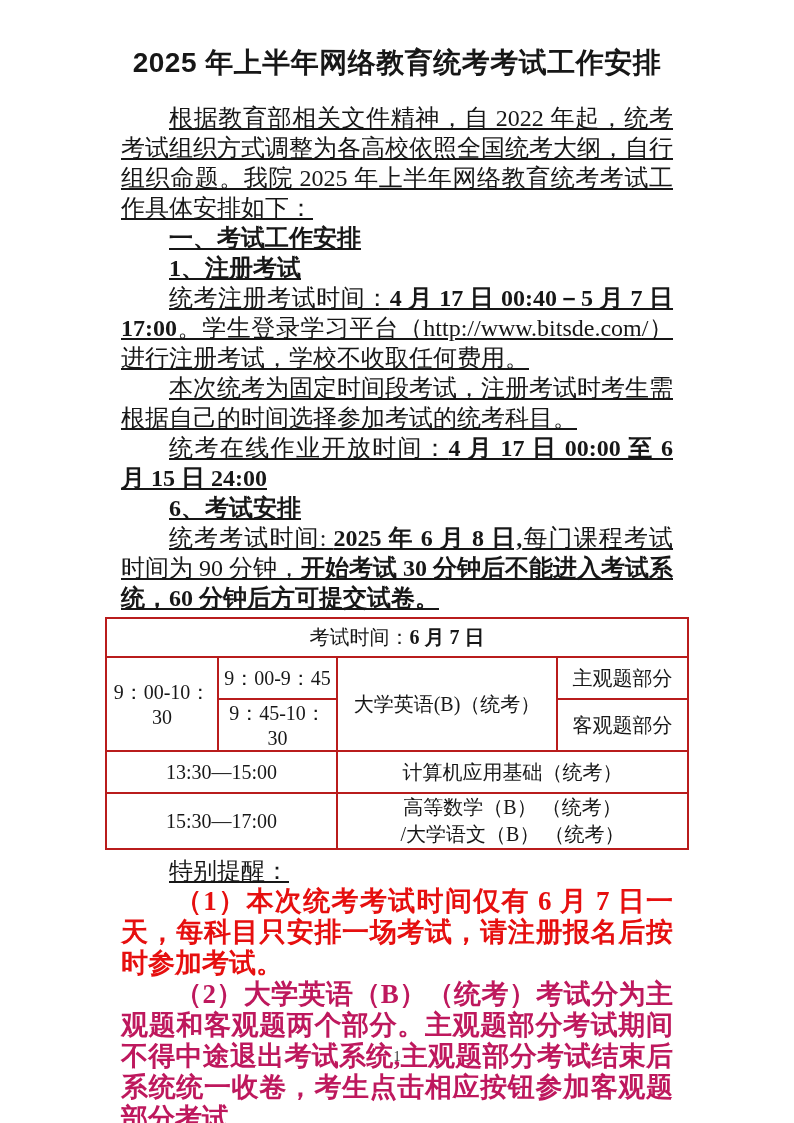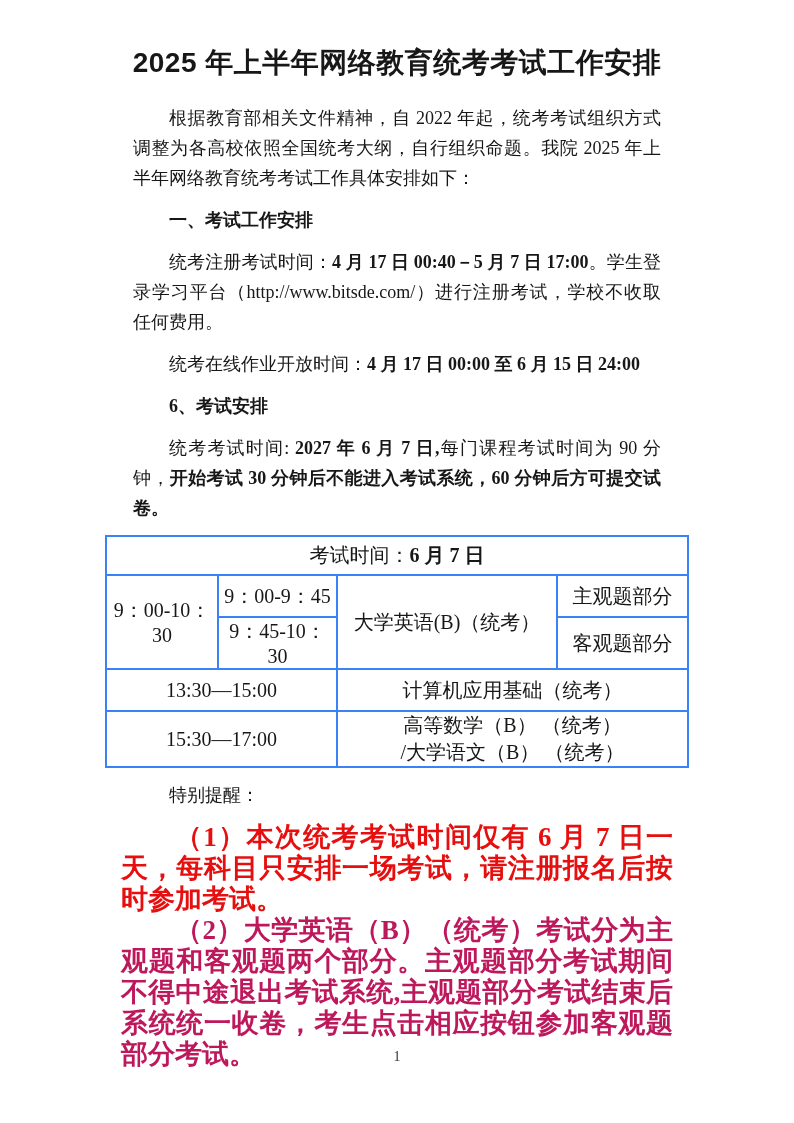--- a/index.html
+++ b/index.html
@@ -14,39 +14,39 @@
   }
   .content { padding:44px 121px 0 121px; }
   .doc-title {
     font-family:"Liberation Sans", sans-serif;
     font-size:28px; font-weight:bold;
     text-align:center; line-height:38px;
     margin:0 0 21px 0;
     letter-spacing:0.5px;
   }
   .para {
-    font-size:18px; line-height:30px;
-    margin:12px; text-align:justify;
+    font-size:24px; line-height:30px;
+    margin:0; text-align:justify;text-decoration:underline;
   }
   .indent { text-indent:2em; }
   .heading { font-weight:bold; }
   b { font-weight:bold; }
   .notice {
     font-weight:bold;
     font-size:27px; line-height:31px;
     margin:0; text-align:justify;
   }
   table.schedule {
     border-collapse:collapse;
     table-layout:fixed;
     width:582px;
     margin:4px 0 6px -16px;
   }
   table.schedule td {
-    border:2px solid #3b82f6;
+    border:2px solid #b91c1c;
     text-align:center;
     vertical-align:middle;
     font-size:20px;
     padding:0 2px;
   }
   tr.r-header { height:39px; }
   tr.r-std { height:42px; }
   tr.r-tall { height:46px; }
   .page-number {
     position:absolute;
@@ -61,29 +61,31 @@
 
 <div class="page">
   <div class="content">
 
     <h1 class="doc-title">2025 年上半年网络教育统考考试工作安排</h1>
 
     <p class="para indent">根据教育部相关文件精神，自 2022 年起，统考考试组织方式调整为各高校依照全国统考大纲，自行组织命题。我院 2025 年上半年网络教育统考考试工作具体安排如下：</p>
 
     <p class="para indent heading">一、考试工作安排</p>
 
+    <p class="para indent heading">1、注册考试</p>
 
     <p class="para indent"><span>统考注册考试时间：</span><b>4 月 17 日 00:40－5 月 7 日 17:00</b><span>。学生登录学习平台（http://www.bitsde.com/）进行注册考试，学校不收取任何费用。</span></p>
 
+    <p class="para indent">本次统考为固定时间段考试，注册考试时考生需根据自己的时间选择参加考试的统考科目。</p>
 
     <p class="para indent"><span>统考在线作业开放时间：</span><b>4 月 17 日 00:00 至 6 月 15 日 24:00</b></p>
 
     <p class="para indent heading">6、考试安排</p>
 
-    <p class="para indent"><span>统考考试时间: </span><b>2027 年 6 月 7 日,</b><span>每门课程考试时间为 90 分钟，</span><b>开始考试 30 分钟后不能进入考试系统，60 分钟后方可提交试卷。</b></p>
+    <p class="para indent"><span>统考考试时间: </span><b>2025 年 6 月 8 日,</b><span>每门课程考试时间为 90 分钟，</span><b>开始考试 30 分钟后不能进入考试系统，60 分钟后方可提交试卷。</b></p>
 
     <table class="schedule">
       <colgroup>
         <col style="width:112px">
         <col style="width:119px">
         <col style="width:220px">
         <col style="width:131px">
       </colgroup>
       <tbody>
         <tr class="r-header">

